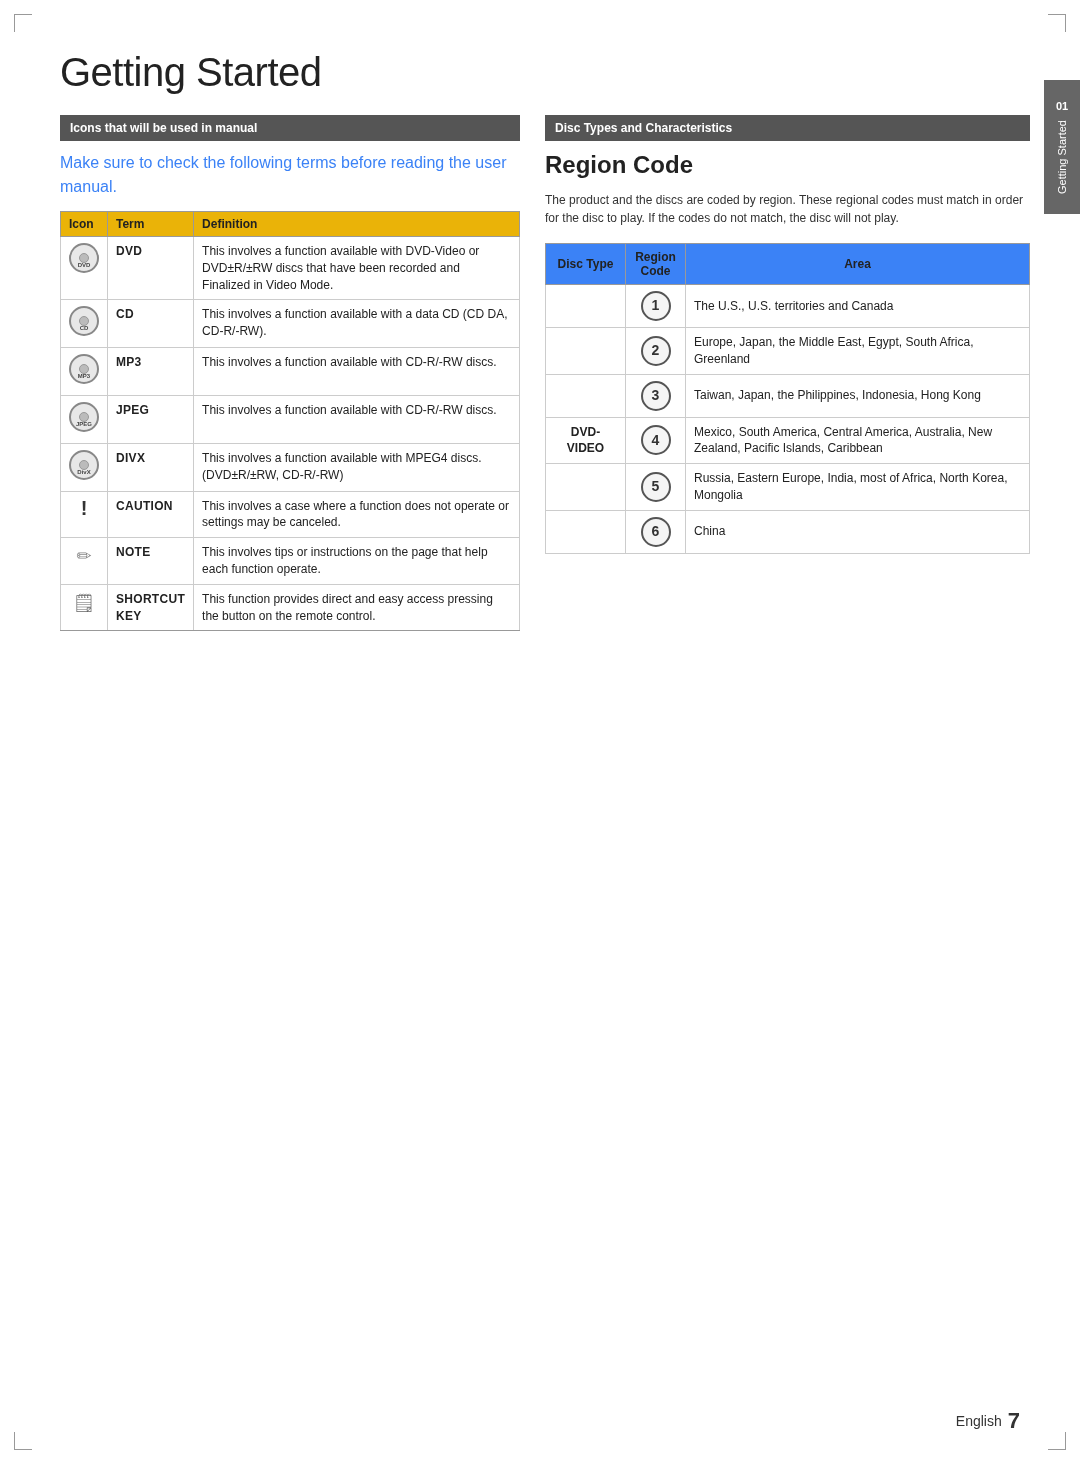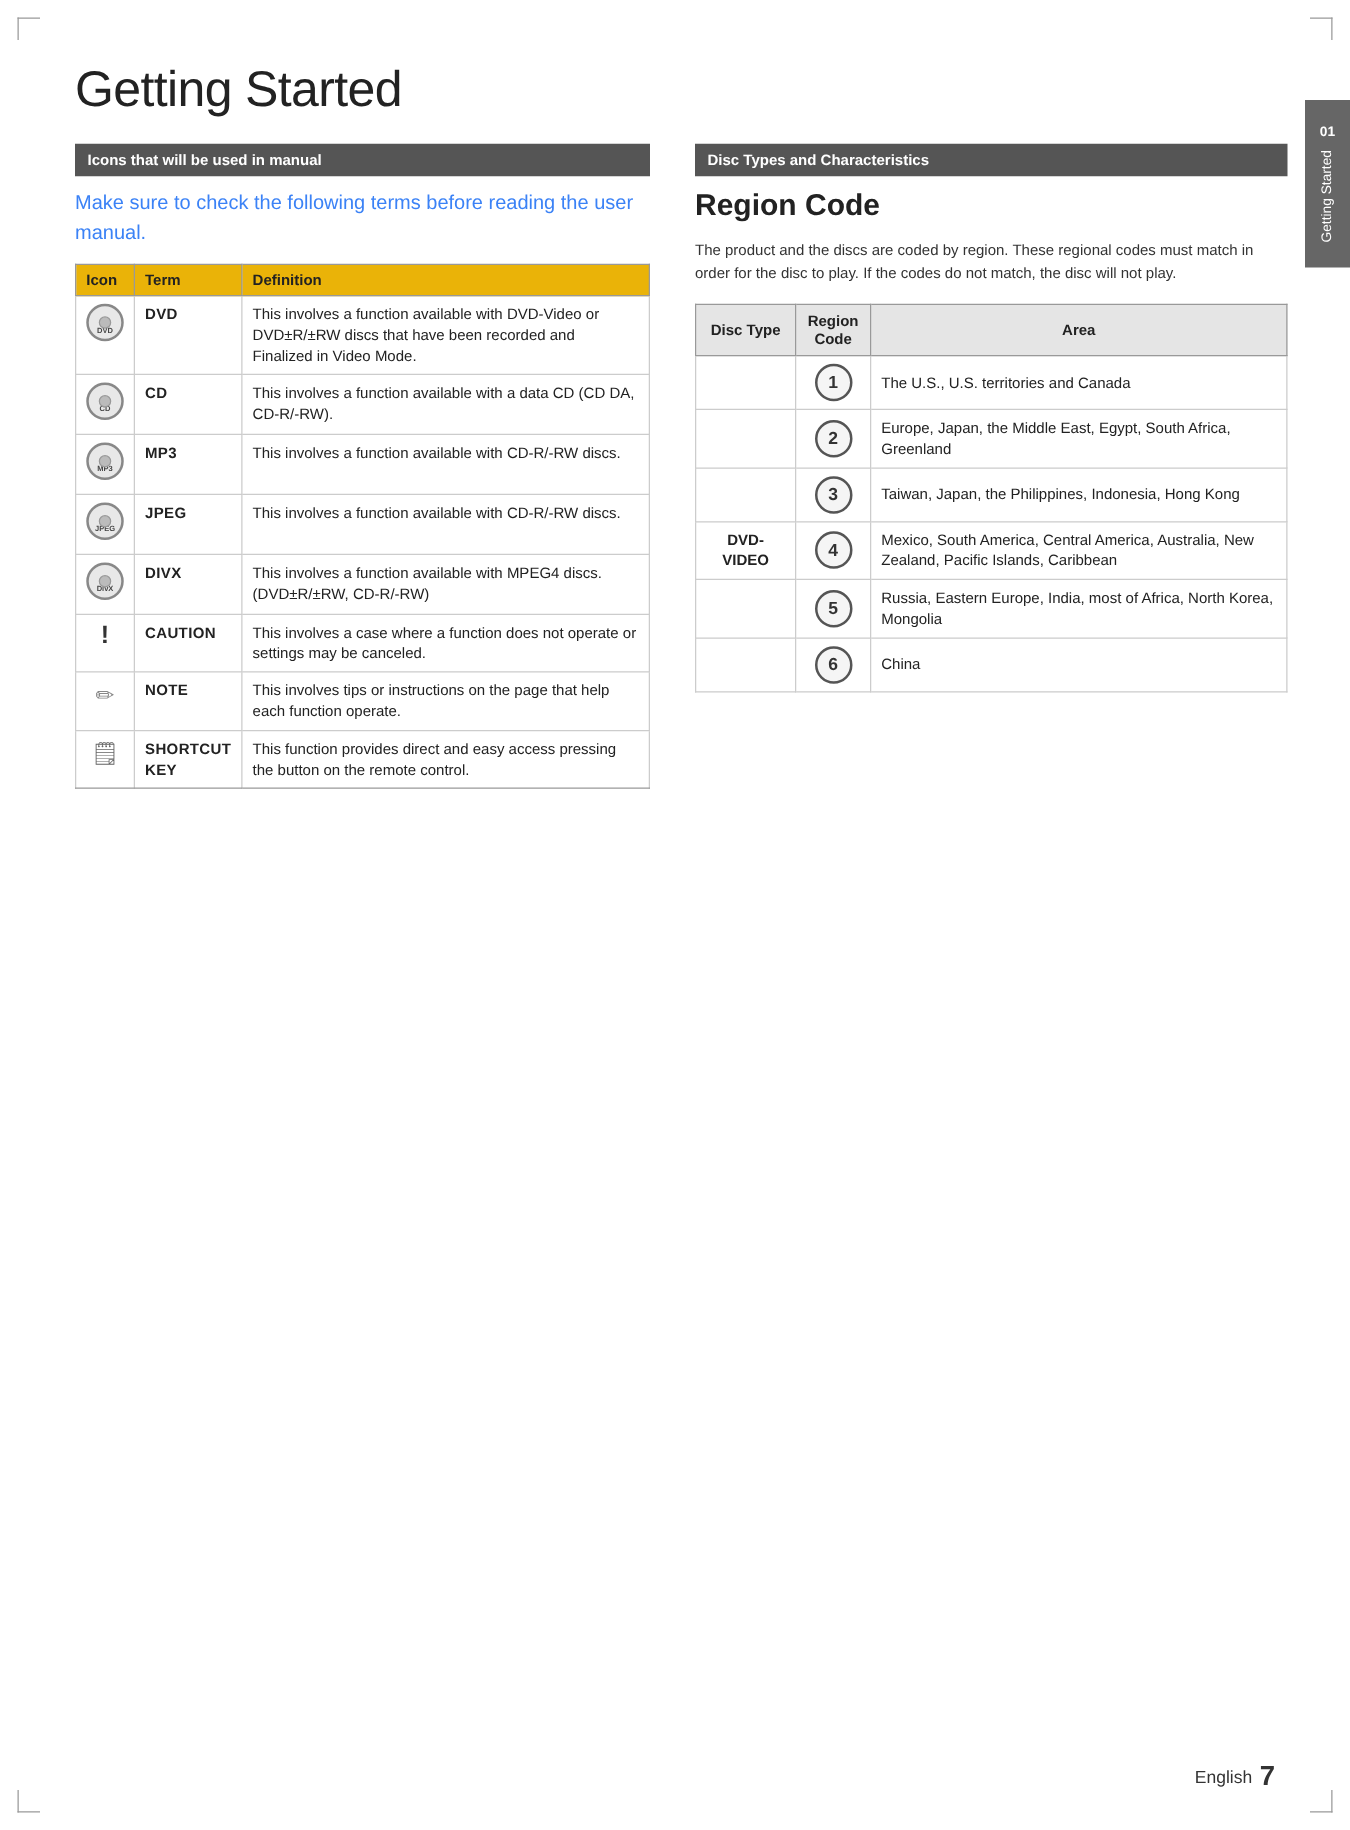--- a/index.html
+++ b/index.html
@@ -67,21 +67,21 @@
       font-weight: 300;
       color: #222;
       margin-bottom: 20px;
       margin-top: 10px;
       letter-spacing: -0.5px;
     }
 
     
     .two-col {
       display: flex;
-      gap: 36px;
+      gap: 25px;
       width: 100%;
     }
 
     .left-col {
       flex: 0 0 460px;
       width: 460px;
     }
 
     .right-col {
       flex: 1;
@@ -223,21 +223,21 @@
     }
 
     
     .region-table {
       width: 100%;
       border-collapse: collapse;
       border: 1px solid #999;
     }
 
     .region-table th {
-      background: #e5e5e5;
+      background: #3b82f6;
       border: 1px solid #999;
       padding: 6px 8px;
       font-size: 12px;
       font-weight: bold;
       text-align: center;
     }
 
     .region-table td {
       border: 1px solid #ccc;
       padding: 6px 8px;

